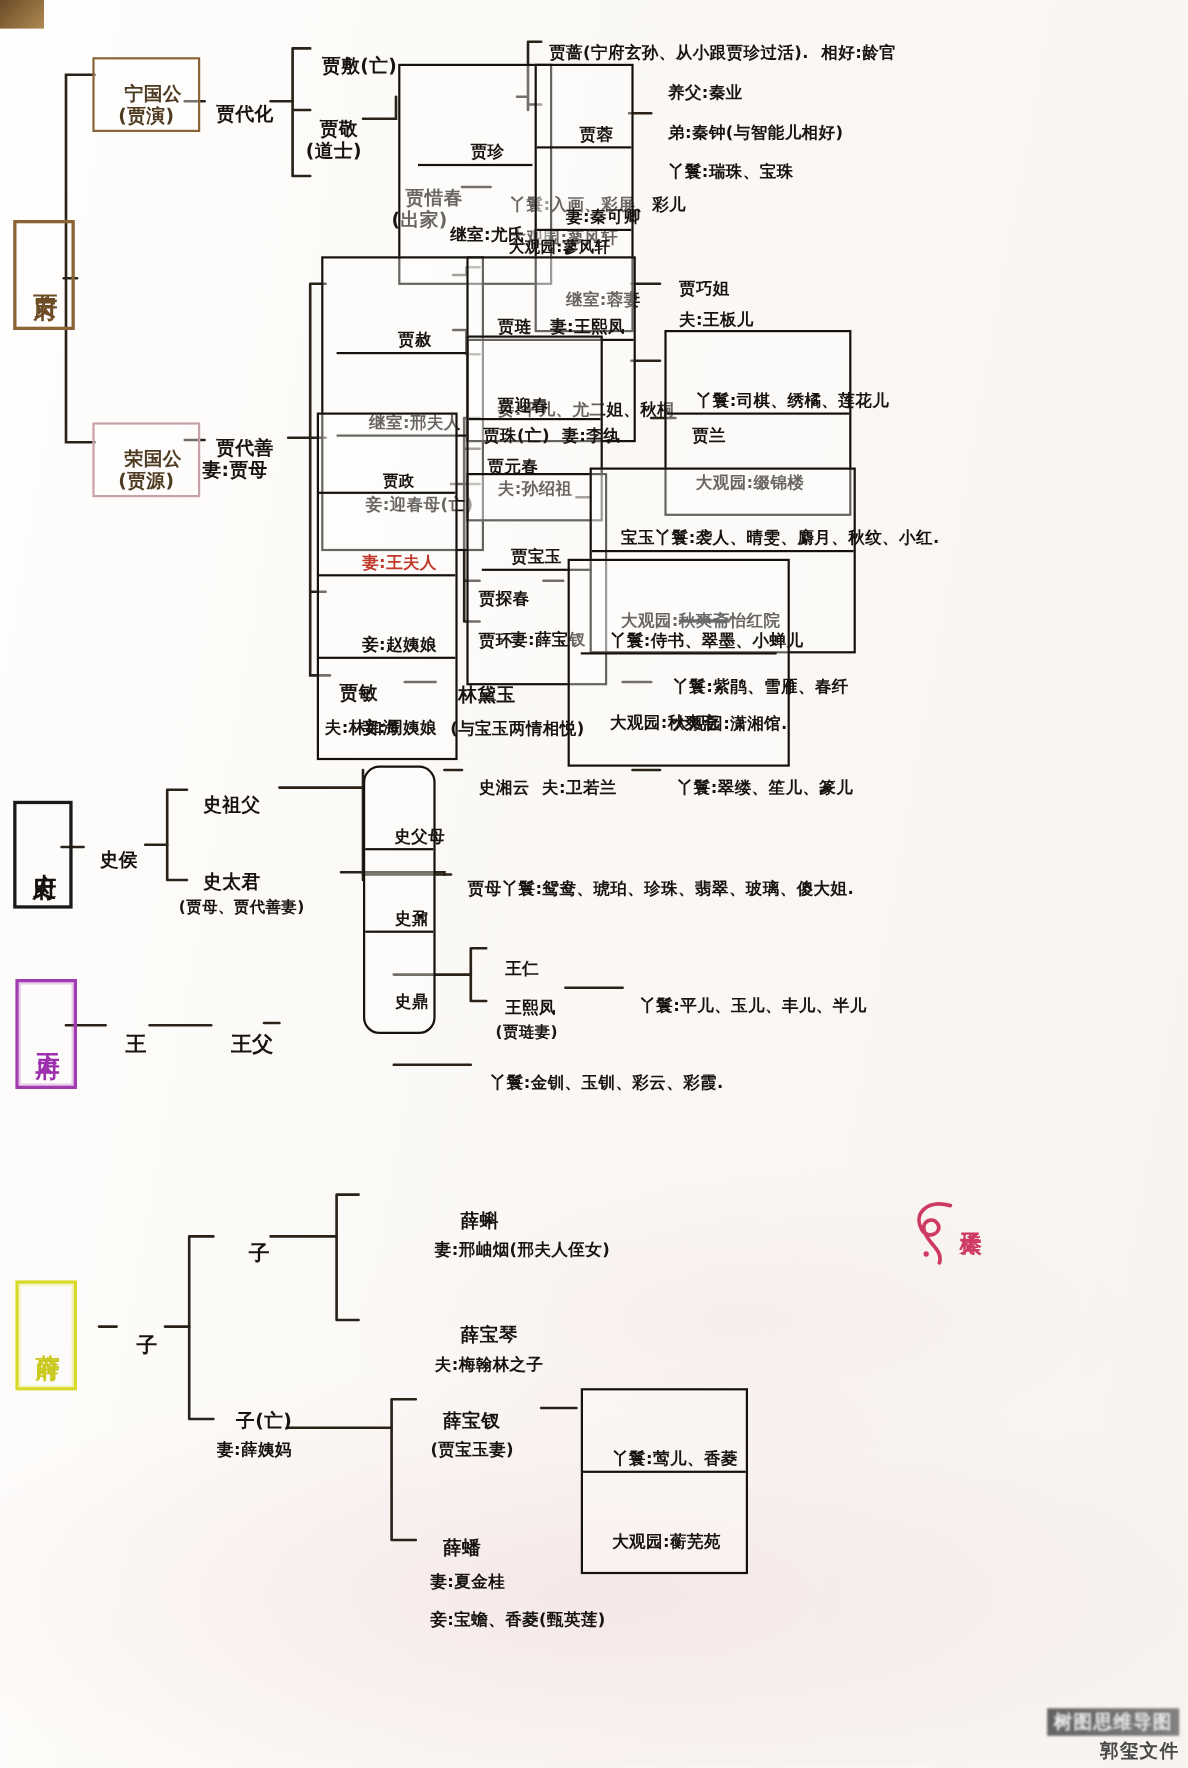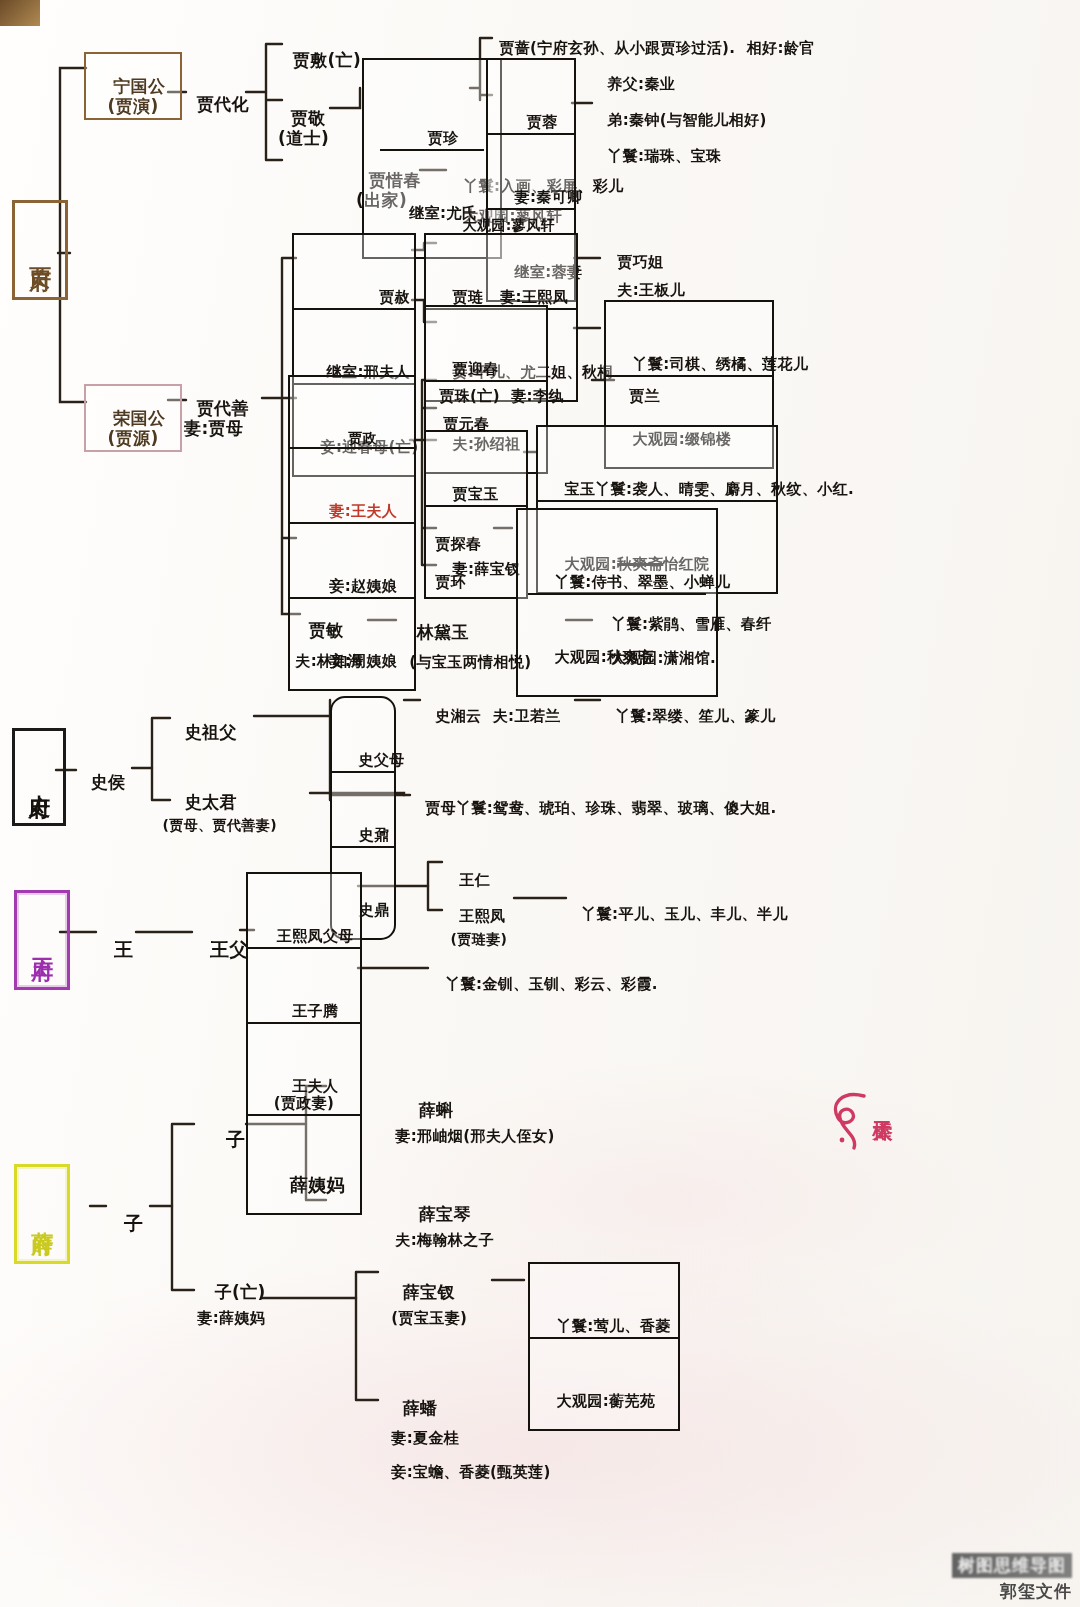--- a/index.html
+++ b/index.html
@@ -232,21 +232,21 @@
 <div class="node t boxed" style="left:84px;top:384px;width:84px;text-align:center;border-color:#c8a1a8;color:#4e3a20;">
   <span>荣国公
 (贾源)</span>
 </div>
 
 <div class="node t" style="left:184px;top:378px;">
   <span>贾代善
 妻:贾母</span>
 </div>
 
-<div class="node boxed t-sm" style="left:292px;top:233px;width:120px;text-align:right;padding:0;">
+<div class="node boxed t-sm" style="left:292px;top:233px;width:120px;text-align:center;padding:12px;">
   <div class="boxed-row">
     <span>贾赦</span></div>
   <div class="boxed-row">
     <span>继室:邢夫人</span></div>
   <div class="boxed-row">
     <span>妾:迎春母(亡)</span></div>
 </div>
 
 <div class="node t-xs" style="left:452px;top:200px;">
   <span>大观园:蓼风轩</span>
@@ -294,21 +294,21 @@
 <div class="node t-sm" style="left:428px;top:370px;">
   <span>贾珠(亡)  妻:李纨</span>
 </div>
 <div class="node t-sm" style="left:618px;top:370px;">
   <span>贾兰</span>
 </div>
 <div class="node t-sm" style="left:432px;top:398px;">
   <span>贾元春</span>
 </div>
 
-<div class="node boxed t-sm" style="left:424px;top:430px;width:100px;padding:0;">
+<div class="node boxed t-sm" style="left:424px;top:430px;width:100px;padding:12px;">
   <div class="boxed-row">
     <span>贾宝玉</span></div>
   <div class="boxed-row">
     <span>妻:薛宝钗</span></div>
 </div>
 
 <div class="node boxed t-sm" style="left:536px;top:425px;width:238px;padding:0;">
   <div class="boxed-row">
     <span>宝玉丫鬟:袭人、晴雯、麝月、秋纹、小红.</span></div>
   <div class="boxed-row">
@@ -388,31 +388,20 @@
   <span style="writing-mode:vertical-rl;">王府</span>
 </div>
 
 <div class="node t-lg" style="left:100px;top:916px;">
   <span>王</span>
 </div>
 <div class="node t-lg" style="left:196px;top:916px;">
   <span>王父</span>
 </div>
 
-<div class="node boxed t-sm" style="left:246px;top:872px;width:112px;text-align:center;padding:0;">
-  <div class="boxed-row">
-    <span>王熙凤父母</span></div>
-  <div class="boxed-row">
-    <span>王子腾</span></div>
-  <div class="boxed-row">
-    <span>王夫人
-(贾政妻)</span></div>
-  <div class="boxed-row" style="font-size:18px;">
-    <span>薛姨妈</span></div>
-</div>
 
 <div class="node t-sm" style="left:448px;top:854px;">
   <span>王仁</span>
 </div>
 <div class="node t-sm" style="left:448px;top:890px;">
   <span>王熙凤</span>
 </div>
 <div class="node t-xs" style="left:440px;top:914px;">
   <span>(贾琏妻)</span>
 </div>

